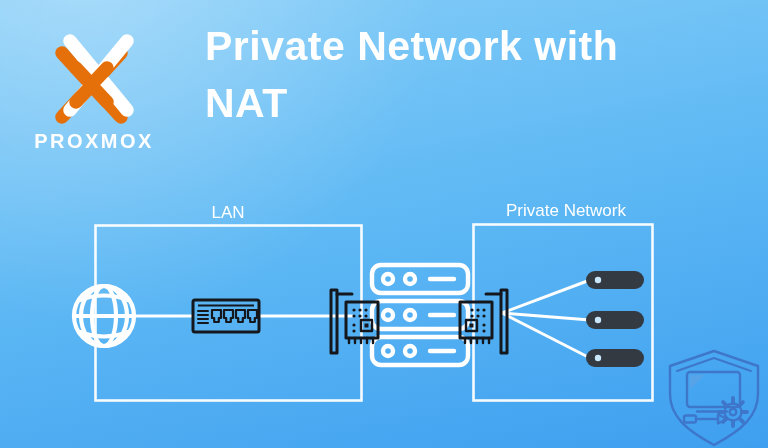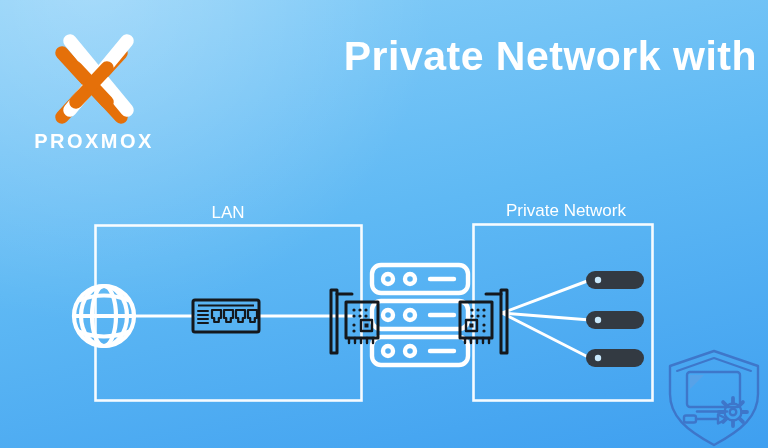--- a/index.html
+++ b/index.html
@@ -4,34 +4,35 @@
 <style>
   html,body { margin:0; padding:0; }
   .stage {
     position:relative; width:768px; height:448px; overflow:hidden;
     font-family:"Liberation Sans", sans-serif;
     background:
       radial-gradient(circle at 12% -5%, rgba(255,255,255,0.28), rgba(255,255,255,0) 42%),
       linear-gradient(168deg, #87CEF8 0%, #5FB9F4 48%, #3E9FF0 100%);
   }
   .title {
-    position:absolute; left:205px; top:28px; width:552px;
-    text-align:right; color:#ffffff; font-weight:bold;
+    position:absolute; left:205px; top:18px; width:552px;
+    text-align:left; color:#ffffff; font-weight:bold;
     font-size:41px; line-height:57px; letter-spacing:0.5px;
   }
   .diagram-svg { position:absolute; inset:0; }
   svg text { font-family:"Liberation Sans", sans-serif; }
 </style>
 </head>
 <body>
 
 <div class="stage">
 
   <div class="title">
     <div>Private Network with</div>
+    <div>NAT</div>
   </div>
 
   <svg class="diagram-svg" width="768" height="448" viewBox="0 0 768 448">
 
     <defs>
 
       <g id="nicShape" stroke="#14181D" stroke-width="3" fill="none" stroke-linecap="round" stroke-linejoin="round">
         <rect x="331" y="290" width="6" height="63"></rect>
         <path d="M337,294 h15"></path>
         <rect x="346" y="302" width="32" height="36"></rect>

